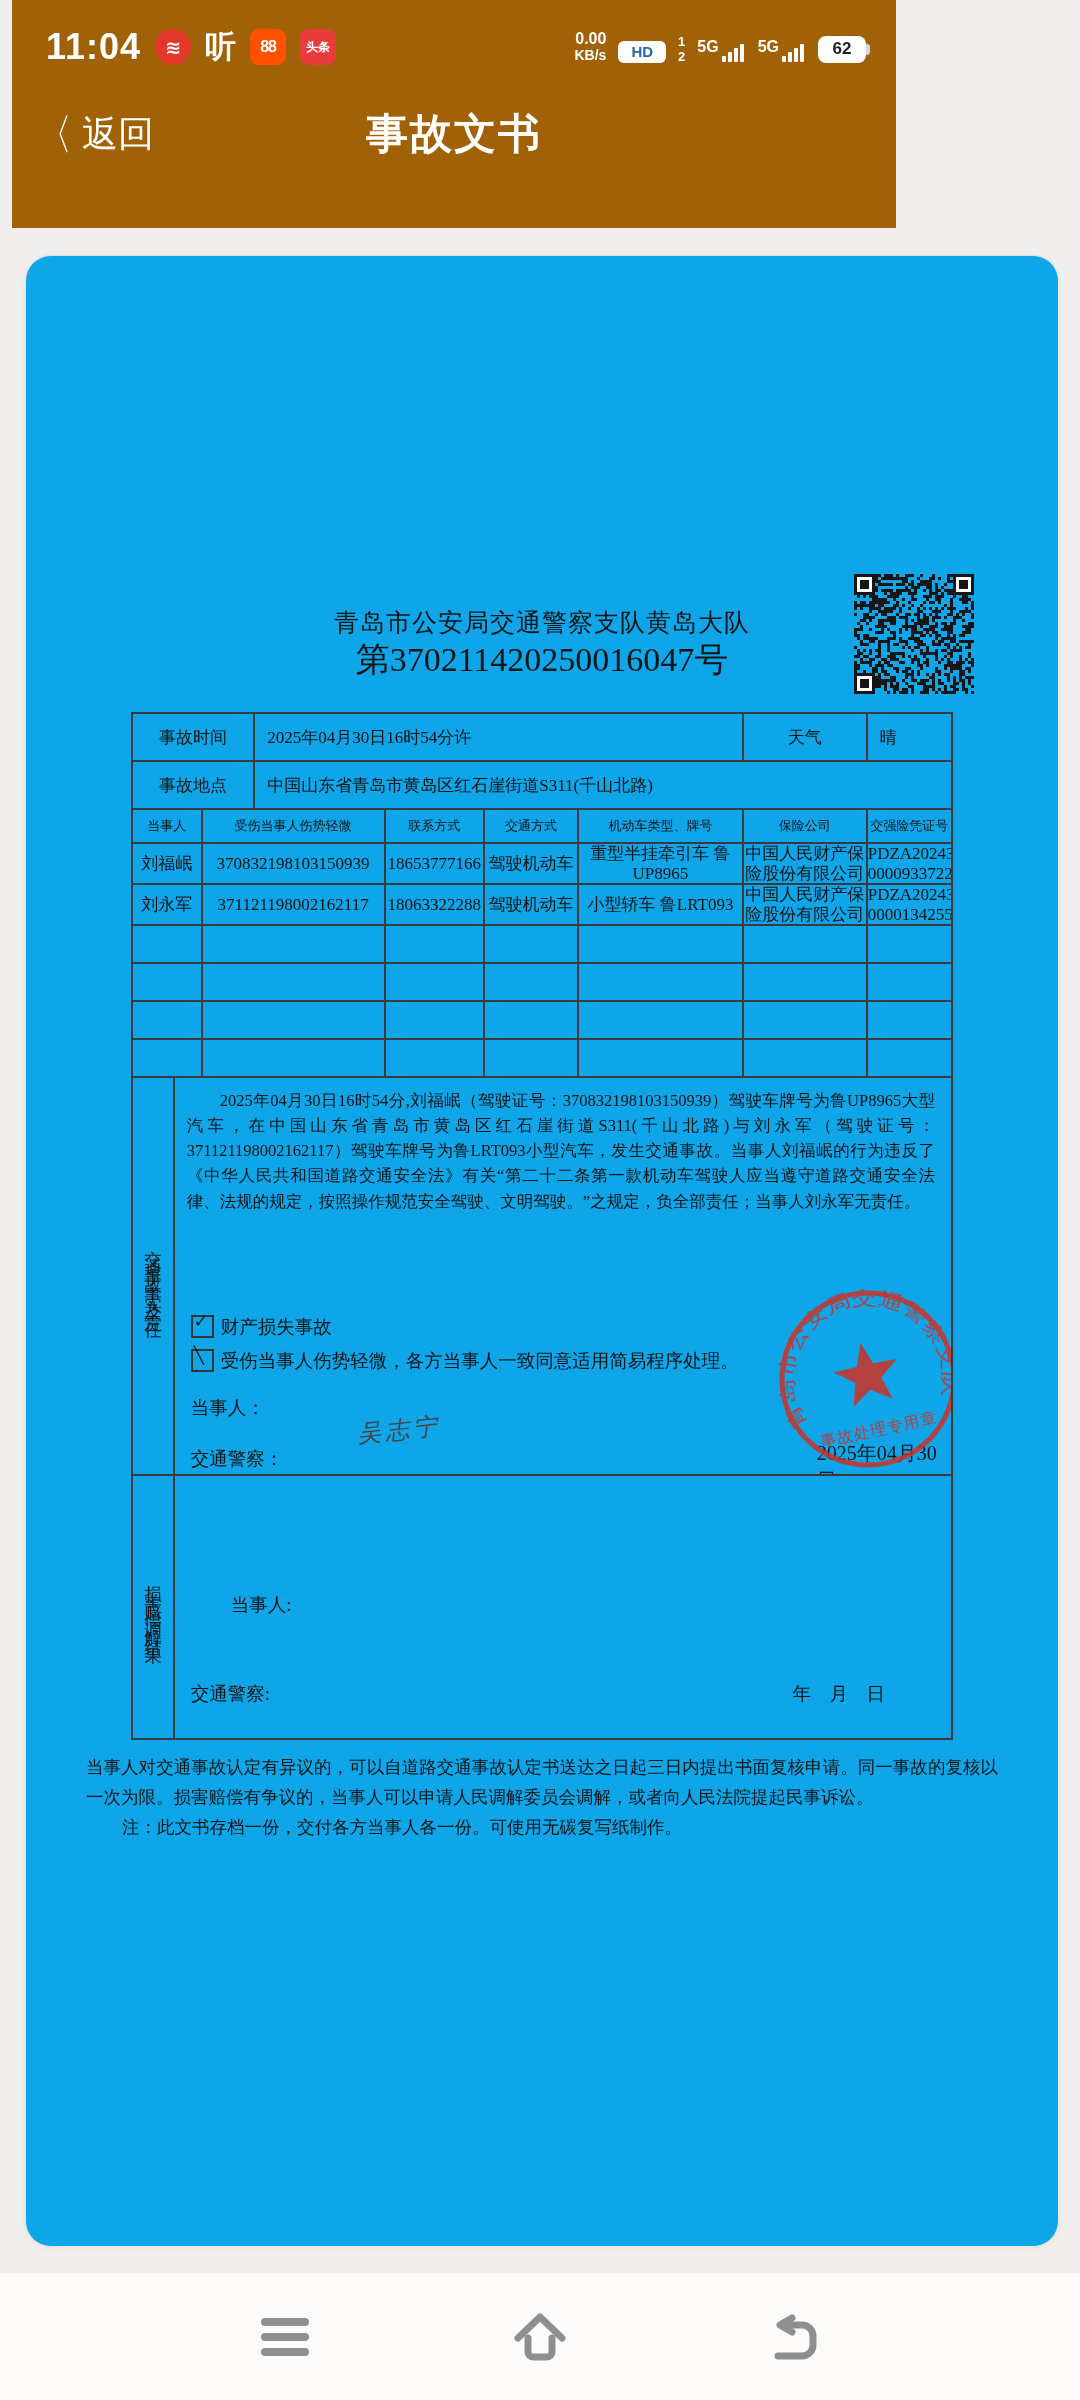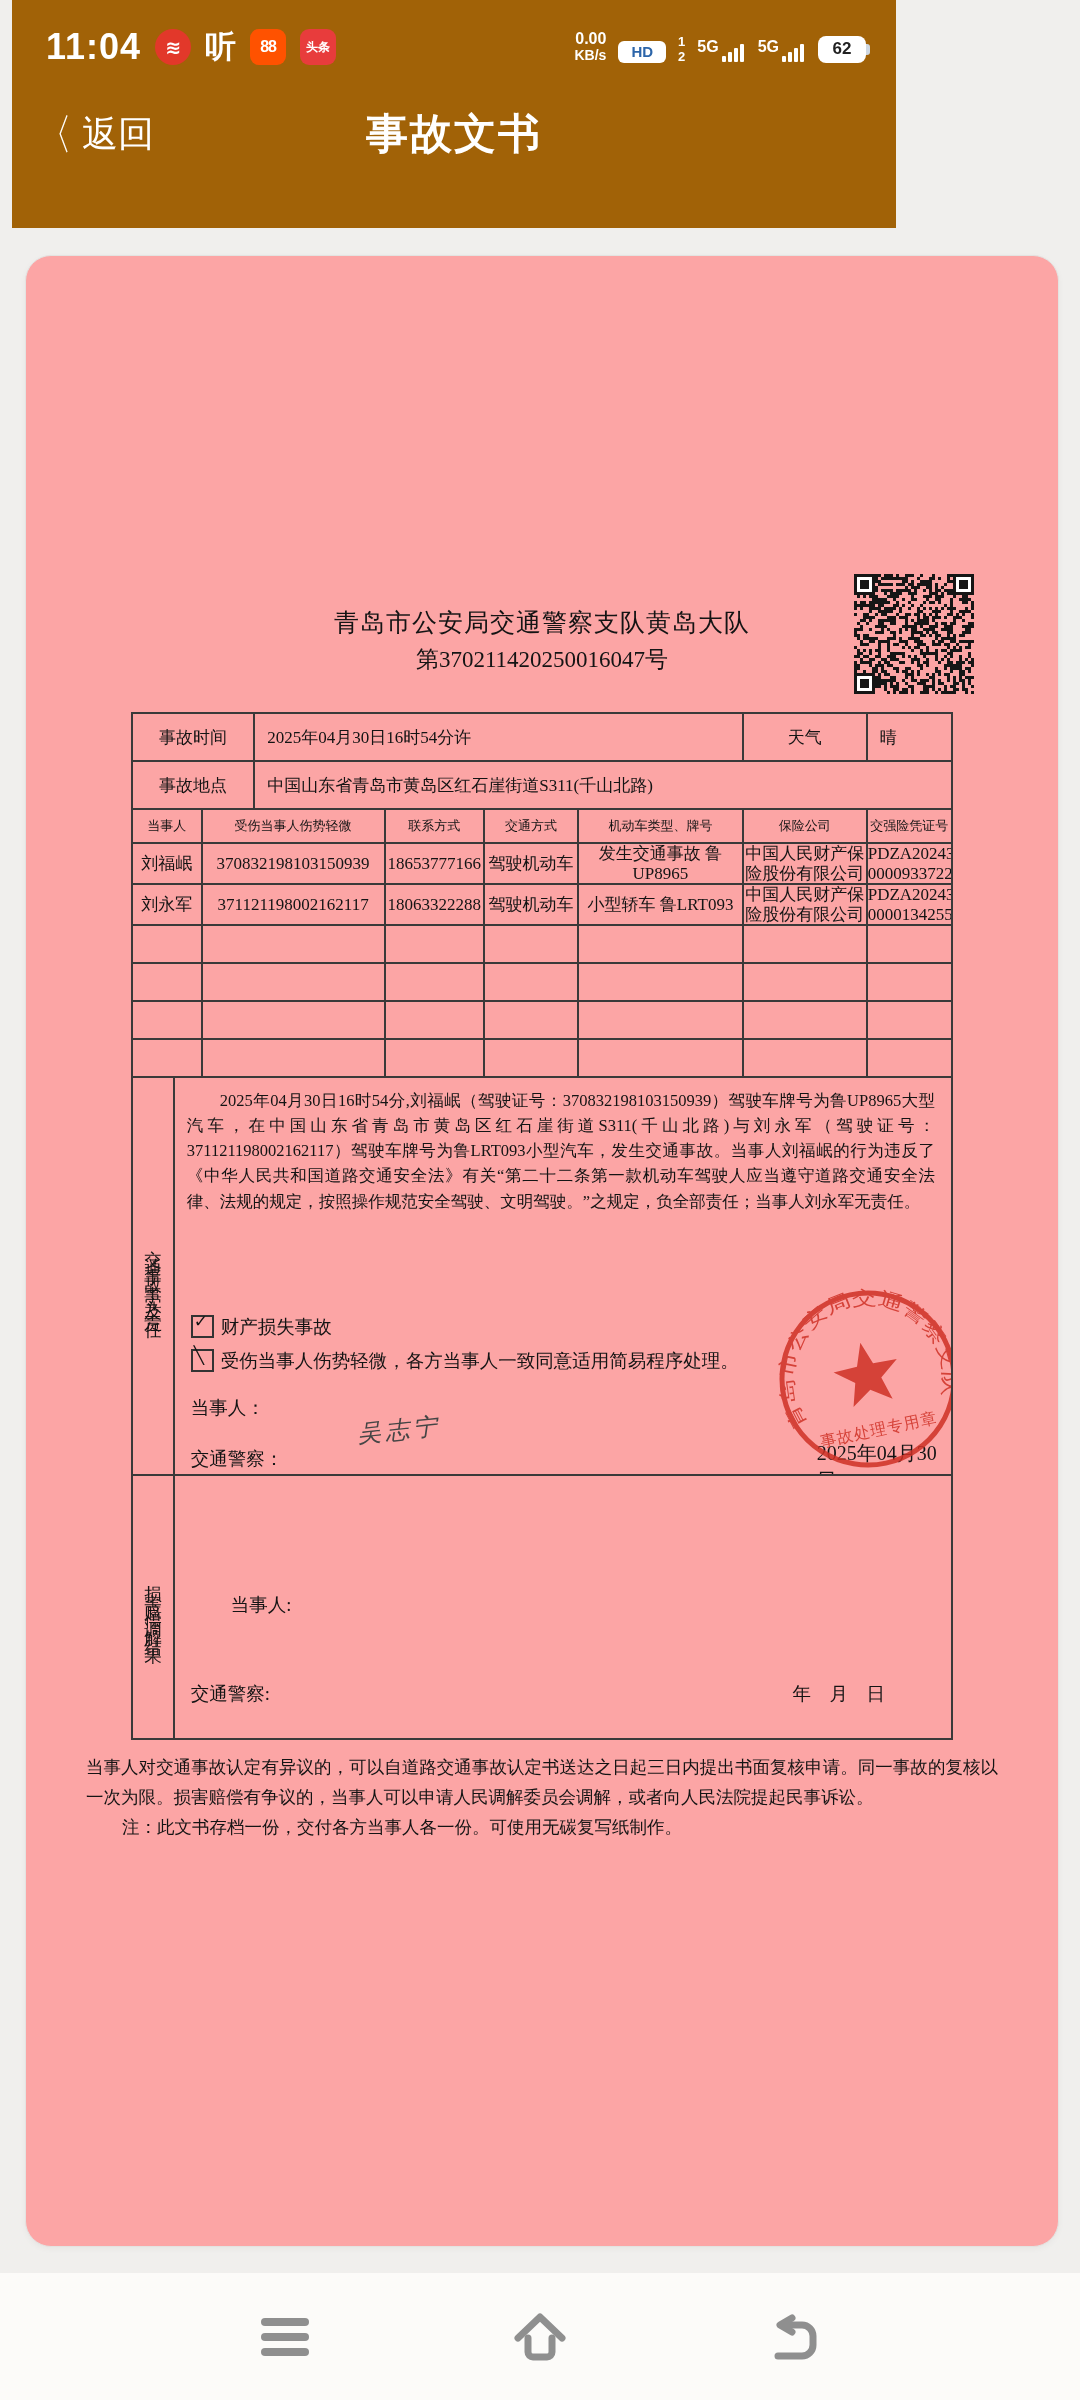--- a/index.html
+++ b/index.html
@@ -24,26 +24,26 @@
   .sig-group .g5{font-size:16px;font-weight:700;line-height:1;margin-bottom:8px;}
   .battery{display:flex;align-items:center;}
   .bat-body{background:#fff;color:#222;border-radius:8px;width:48px;height:27px;display:flex;align-items:center;justify-content:center;font-size:17px;font-weight:800;}
   .bat-nub{width:4px;height:11px;background:#cfd8e2;border-radius:0 3px 3px 0;}
   .nav-header{position:relative;height:140px;}
   .back-btn{position:absolute;left:26px;top:28px;display:flex;align-items:center;gap:10px;font-size:36px;color:#fff;cursor:pointer;}
   .back-chev{font-size:34px;font-weight:300;transform:scaleY(1.25);}
   .nav-title{position:absolute;left:0;right:0;top:24px;text-align:center;font-size:42px;font-weight:700;letter-spacing:2px;}
 
   
-  .card{position:absolute;left:25px;top:255px;width:1032px;height:1990px;background:#fca5a5;border:1px solid #e4e3e1;border-radius:26px;box-shadow:0 2px 6px rgba(0,0,0,.04);}
+  .card{position:absolute;left:25px;top:255px;width:1032px;height:1990px;background:#0ea5e9;border:1px solid #e4e3e1;border-radius:26px;box-shadow:0 2px 6px rgba(0,0,0,.04);}
   .doc{position:relative;width:100%;height:100%;color:#141414;font-family:"Liberation Serif","DejaVu Serif",serif;}
   .doc-head{padding-top:352px;text-align:center;}
   .agency{font-size:25px;line-height:30px;letter-spacing:1px;}
   .doc-title{font-size:42px;line-height:50px;margin-top:8px;letter-spacing:1px;}
-  .doc-no{font-size:23px;line-height:32px;margin-top:6px;}
+  .doc-no{font-size:34px;line-height:32px;margin-top:6px;}
   .qr{position:absolute;left:828px;top:318px;width:120px;height:120px;}
 
   .tables{width:822px;margin:36px auto 0;}
   table.t{border-collapse:collapse;table-layout:fixed;width:822px;}
   table.t td{border:2px solid #3a3a3a;vertical-align:middle;padding:0;font-size:17px;overflow:hidden;}
   table.t2,table.t3{margin-top:-2px;}
   .lab{text-align:center;}
   .val{text-align:left;padding-left:12px !important;font-size:17.5px;}
   .h46 td{height:46px;}
   .h34 td{height:32px;}
@@ -961,21 +961,21 @@
           <td>交通方式</td>
           <td>机动车类型、牌号</td>
           <td>保险公司</td>
           <td>交强险凭证号</td>
         </tr>
         <tr class="h34">
           <td>刘福岷</td>
           <td class="fs-id">370832198103150939</td>
           <td class="fs-id">18653777166</td>
           <td class="fs-veh">驾驶机动车</td>
-          <td class="fs-veh pre">发生交通事故 鲁
+          <td class="fs-veh pre">重型半挂牵引车 鲁
 UP8965</td>
           <td class="fs-ins">中国人民财产保险股份有限公司</td>
           <td class="fs-pol pre">PDZA20243702
 0000933722</td>
         </tr>
         <tr class="h34">
           <td>刘永军</td>
           <td class="fs-id">371121198002162117</td>
           <td class="fs-id">18063322288</td>
           <td class="fs-veh">驾驶机动车</td>

